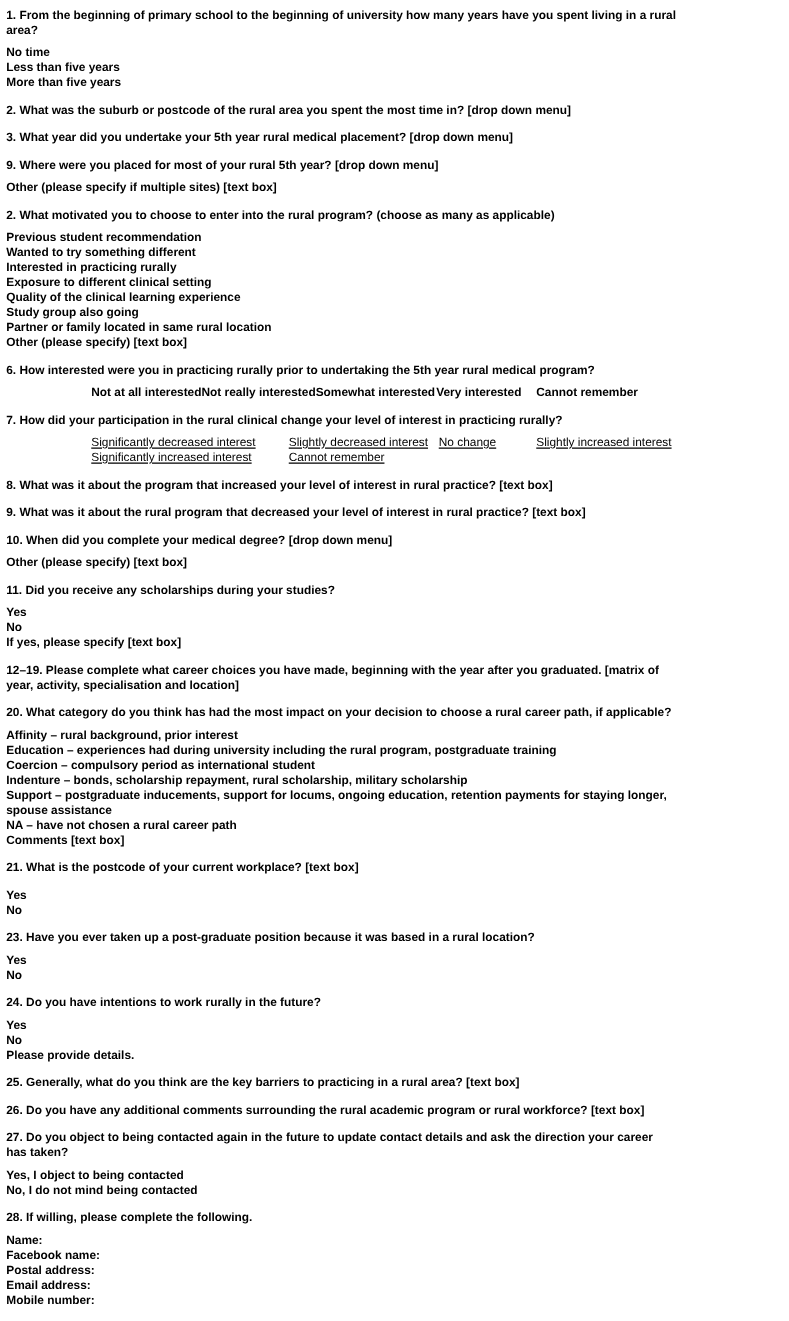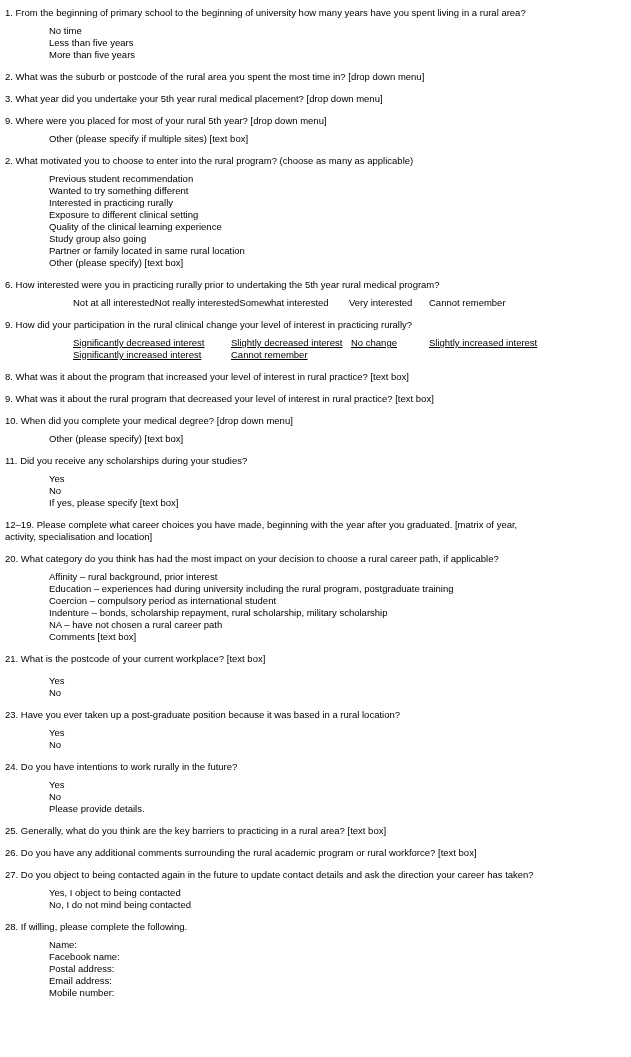--- a/index.html
+++ b/index.html
@@ -2,24 +2,24 @@
 <html><head>
 <meta charset="utf-8">
 <style>
   html,body{margin:0;padding:0;background:#ffffff;}
   .page{
     width:631px;height:1057px;box-sizing:border-box;
     padding:7px 90px 0 5px;overflow:hidden;background:#ffffff;
     font-family:"Liberation Sans","DejaVu Sans",sans-serif;
     font-size:9.5px;line-height:12px;color:#000000;
   }
-  p{margin:0;padding:0;}
+  p{margin:0;padding:0;font-weight:bold;}
   .q{margin-top:10px;}
   .q.first{margin-top:0;}
-  .opts{margin-top:6px;margin-left:44px;}
+  .opts{margin-top:6px;}
   .optrow{position:relative;margin-top:6px;margin-left:68px;white-space:nowrap;}
   .optrow .pos-a{position:absolute;left:276px;top:0;}
   .optrow .pos-b{position:absolute;left:356px;top:0;}
   .grid7{margin-top:6px;margin-left:68px;display:grid;grid-template-columns:158px 120px 78px auto;text-decoration:underline;}
   .grid7 span{white-space:nowrap;}
 </style>
 </head>
 <body>
 
 <div class="page">
@@ -61,21 +61,21 @@
       <p>Other (please specify) [text box]</p>
     </div>
   </div>
 
   <div class="q">
     <p>6. How interested were you in practicing rurally prior to undertaking the 5th year rural medical program?</p>
     <p class="optrow"><span>Not at all interested</span><span>Not really interested</span><span>Somewhat interested</span><span class="pos-a">Very interested</span><span class="pos-b">Cannot remember</span></p>
   </div>
 
   <div class="q">
-    <p>9. How did your participation in the rural clinical change your level of interest in practicing rurally?</p>
+    <p>7. How did your participation in the rural clinical change your level of interest in practicing rurally?</p>
     <div class="grid7">
       <span>Significantly decreased interest</span>
       <span>Slightly decreased interest</span>
       <span>No change</span>
       <span>Slightly increased interest</span>
       <span>Significantly increased interest</span>
       <span>Cannot remember</span>
     </div>
   </div>
 
@@ -107,20 +107,21 @@
     <p>12–19. Please complete what career choices you have made, beginning with the year after you graduated. [matrix of year, activity, specialisation and location]</p>
   </div>
 
   <div class="q">
     <p>20. What category do you think has had the most impact on your decision to choose a rural career path, if applicable?</p>
     <div class="opts">
       <p>Affinity – rural background, prior interest</p>
       <p>Education – experiences had during university including the rural program, postgraduate training</p>
       <p>Coercion – compulsory period as international student</p>
       <p>Indenture – bonds, scholarship repayment, rural scholarship, military scholarship</p>
+      <p>Support – postgraduate inducements, support for locums, ongoing education, retention payments for staying longer, spouse assistance</p>
       <p>NA – have not chosen a rural career path</p>
       <p>Comments [text box]</p>
     </div>
   </div>
 
   <div class="q">
     <p>21. What is the postcode of your current workplace? [text box]</p>
   </div>
 
   <div class="q">

